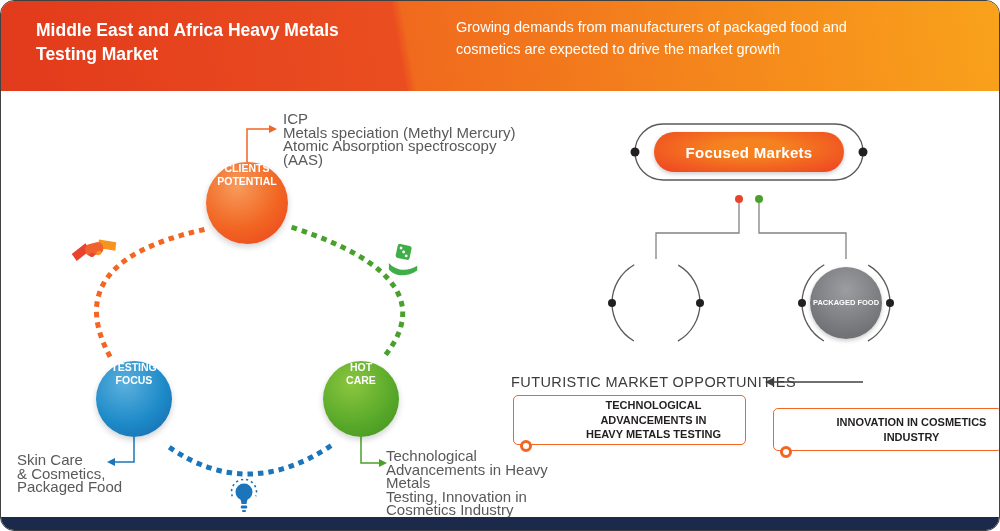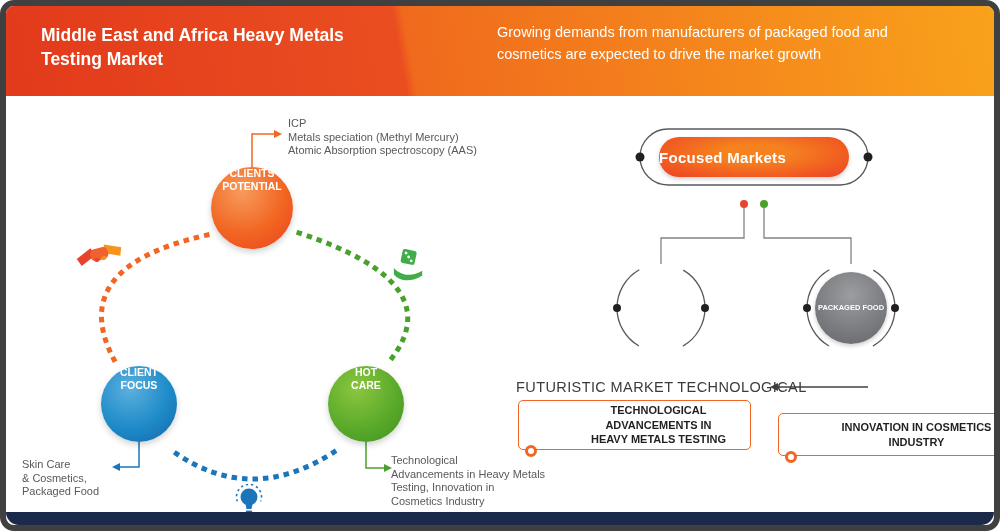--- a/index.html
+++ b/index.html
@@ -1,35 +1,35 @@
 <!DOCTYPE html>
 <html><head>
 <meta charset="utf-8">
 <style>
   * { margin:0; padding:0; box-sizing:border-box; }
   body { background:#ffffff; font-family:"Liberation Sans", sans-serif; }
   .card {
     position:relative; width:1000px; height:531px;
     border-radius:14px; overflow:hidden; background:#ffffff;
-    border:6px solid #404040;
+    border:1px solid #404040;
   }
   .pre { white-space:pre-line; }
 
   
   .header {
     position:absolute; top:0; left:0; width:100%; height:90px;
     background:linear-gradient(80deg,#e23a1c 0%,#ea4e20 40%,#f06a1d 41%,#f9a21b 100%);
   }
   .header-title {
     position:absolute; left:35px; top:17px;
     color:#ffffff; font-size:17.5px; font-weight:bold; line-height:1.38;
   }
   .header-subtitle {
     position:absolute; left:455px; top:16px;
-    color:#ffffff; font-size:14.5px; font-weight:normal; line-height:1.5;margin-left:36px;
+    color:#ffffff; font-size:14.5px; font-weight:normal; line-height:1.5;
   }
 
   
   .overlay { position:absolute; inset:0; width:1000px; height:531px; pointer-events:none; }
   .dotted { fill:none; stroke-width:5; stroke-linecap:square; stroke-dasharray:0.5 10; }
   .conn   { fill:none; stroke-width:1.5; }
   .branch { fill:none; stroke:#808285; stroke-width:1.3; }
   .ring   { fill:none; stroke:#58595b; stroke-width:1.3; }
 
   
@@ -40,32 +40,32 @@
     box-shadow:0 3px 6px rgba(0,0,0,0.18);
   }
   .cp { left:205px; top:161px; width:82px; height:82px; font-size:10.5px; line-height:1.25;
         background:radial-gradient(circle at 38% 30%, #f79b5b, #f26522 55%, #e9411f 100%); }
   .cf { left:95px;  top:360px; width:76px; height:76px; font-size:10.5px; line-height:1.25;
         background:radial-gradient(circle at 38% 30%, #5cb0dd, #1e8bc9 55%, #1565a8 100%); }
   .hb { left:322px; top:360px; width:76px; height:76px; font-size:10.5px; line-height:1.25;
         background:radial-gradient(circle at 38% 30%, #8bc63f, #57a829 60%, #3f8f1f 100%); }
 
   .callout {
-    position:absolute; color:#58595b; font-size:11px; line-height:13.5px;
+    position:absolute; color:#58595b; font-size:15px; line-height:13.5px;
   }
   .callout-icp { left:282px; top:111px; width:240px; }
   .callout-cf  { left:16px;  top:452px; width:130px; }
   .callout-hb  { left:385px; top:448px; width:170px; }
 
   
   .fm-pill {
     position:absolute; left:653px; top:131px; width:190px; height:40px;
     border-radius:20px;
     background:radial-gradient(ellipse at 50% 40%, #f5821f 25%, #ee4023 100%);
-    display:flex; align-items:center; 
+    display:flex; align-items:center; justify-content:center;
     color:#ffffff; font-size:15px; font-weight:bold; letter-spacing:0.3px;
     box-shadow:0 2px 4px rgba(0,0,0,0.2);
   }
   .fm-node {
     position:absolute; width:72px; height:72px; border-radius:50%;
     background:radial-gradient(circle at 50% 32%, #9b9da0, #717275 75%);
     display:flex; align-items:center; justify-content:center;
     color:#ffffff; font-size:7.5px; font-weight:bold; text-align:center; line-height:1.35;
     box-shadow:0 2px 4px rgba(0,0,0,0.2);
   }
@@ -149,21 +149,21 @@
 
     <path d="M 862 381 L 772 381" stroke="#414042" stroke-width="1.5" fill="none"></path>
     <polygon points="772,377 764,381 772,385" fill="#414042"></polygon>
   </svg>
 
   <div class="cycle-circle cp">
     <span class="pre">CLIENTS
 POTENTIAL</span>
   </div>
   <div class="cycle-circle cf">
-    <span class="pre">CLIENT
+    <span class="pre">TESTING
 FOCUS</span>
   </div>
   <div class="cycle-circle hb">
     <span class="pre">HOT
 CARE</span>
   </div>
 
   <div class="callout callout-icp pre">ICP
 Metals speciation (Methyl Mercury)
 Atomic Absorption spectroscopy (AAS)</div>
@@ -205,21 +205,21 @@
     </svg>
   </div>
 
   <div class="fm-pill">
     <span>Focused Markets</span>
   </div>
   <div class="fm-node fm-node-2">
     <span class="pre">PACKAGED FOOD</span>
   </div>
 
-  <div class="opp-title">FUTURISTIC MARKET TECHNOLOGICAL</div>
+  <div class="opp-title">FUTURISTIC MARKET OPPORTUNITIES</div>
 
   <div class="opp-box opp-box-1">
     <span class="pre">TECHNOLOGICAL ADVANCEMENTS IN
 HEAVY METALS TESTING</span>
     <span class="opp-marker"></span>
   </div>
   <div class="opp-box opp-box-2">
     <span>INNOVATION IN COSMETICS INDUSTRY</span>
     <span class="opp-marker"></span>
   </div>

